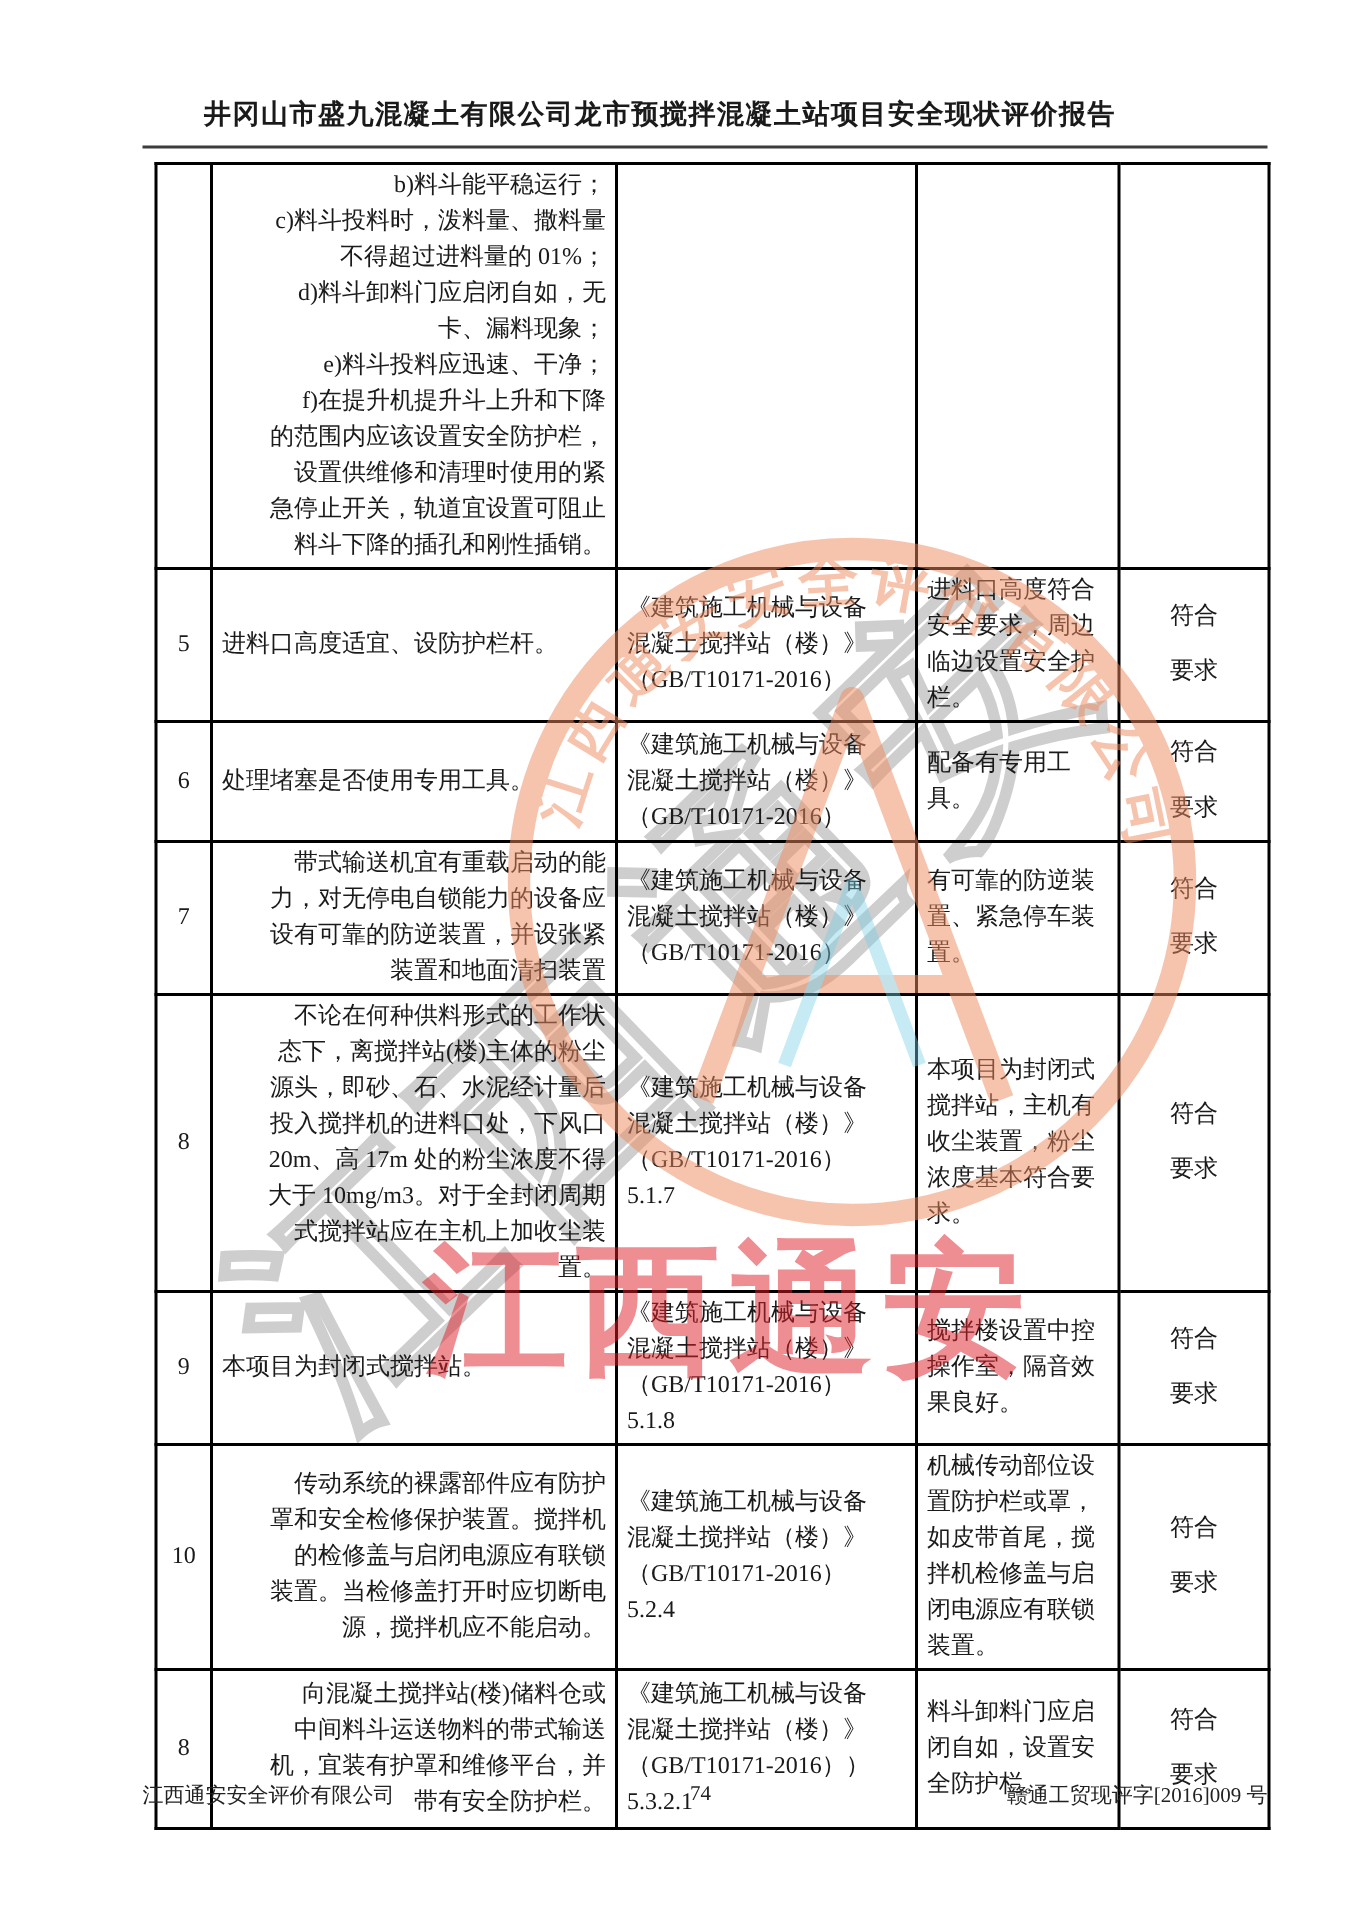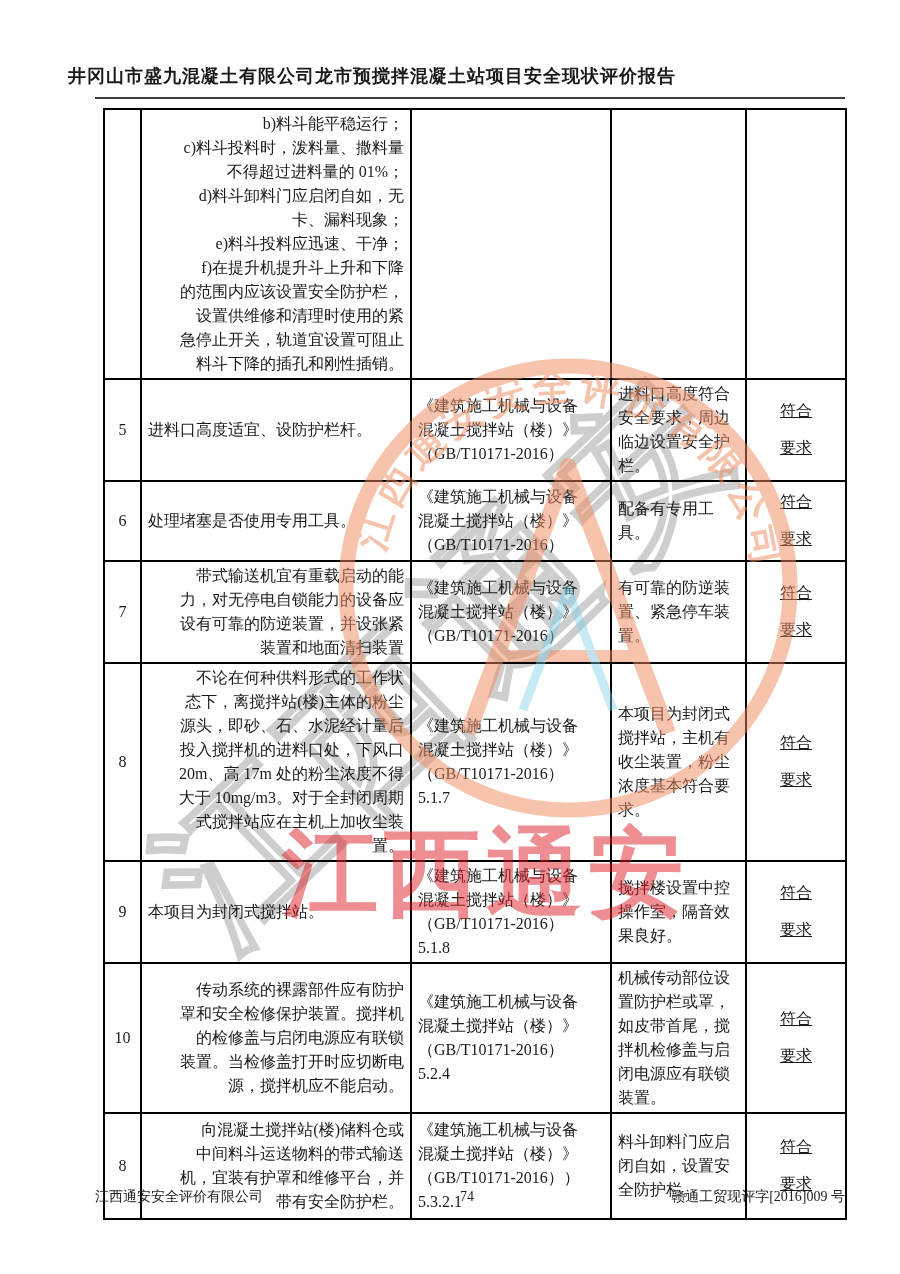--- a/index.html
+++ b/index.html
@@ -2,21 +2,21 @@
 <html><head>
 <meta charset="utf-8">
 <style>
   html,body{margin:0;padding:0;}
   body{
     width:900px;height:1274px;position:relative;background:#ffffff;
     font-family:"Liberation Serif","DejaVu Serif",serif;color:#1a1a1a;
     overflow:hidden;
   }
   .page-title{
-    position:absolute;top:64px;left:0;width:744px;text-align:center;
+    position:absolute;top:64px;left:0;width:744px;text-align:right;
     font-size:18px;letter-spacing:1px;font-weight:600;
   }
   .title-rule{
     position:absolute;top:97px;left:95px;width:750px;height:2px;background:#3c3c3c;
   }
   table.eval{
     position:absolute;top:108px;left:103px;width:742px;
     border-collapse:collapse;table-layout:fixed;background:transparent;
   }
   table.eval td{
@@ -25,21 +25,21 @@
     overflow:hidden;
   }
   td.cell-no{text-align:center;padding:2px 1px;}
   td.cell-item{text-align:right;white-space:pre-wrap;}
   td.cell-item.center{text-align:left;white-space:normal;}
   td.cell-basis{text-align:left;white-space:pre-wrap;}
   td.cell-finding{text-align:left;border-radius:27px;}
   td.cell-concl{text-align:center;}
   td.cell-concl .concl-inner{
     display:inline-block;width:2em;word-break:break-all;
-    line-height:2.3;text-align:center;text-decoration:underline;
+    line-height:2.3;text-align:center;
   }
   tr.h0{height:267px} tr.h1{height:90px} tr.h2{height:80px} tr.h3{height:90px}
   tr.h4{height:190px} tr.h5{height:95px} tr.h6{height:142px} tr.h7{height:106px}
 
   .footer{
     position:absolute;top:1188px;left:95px;width:750px;
     display:flex;justify-content:space-between;align-items:center;
     font-size:14px;color:#222;
   }
   .footer .fc{text-align:center;}

